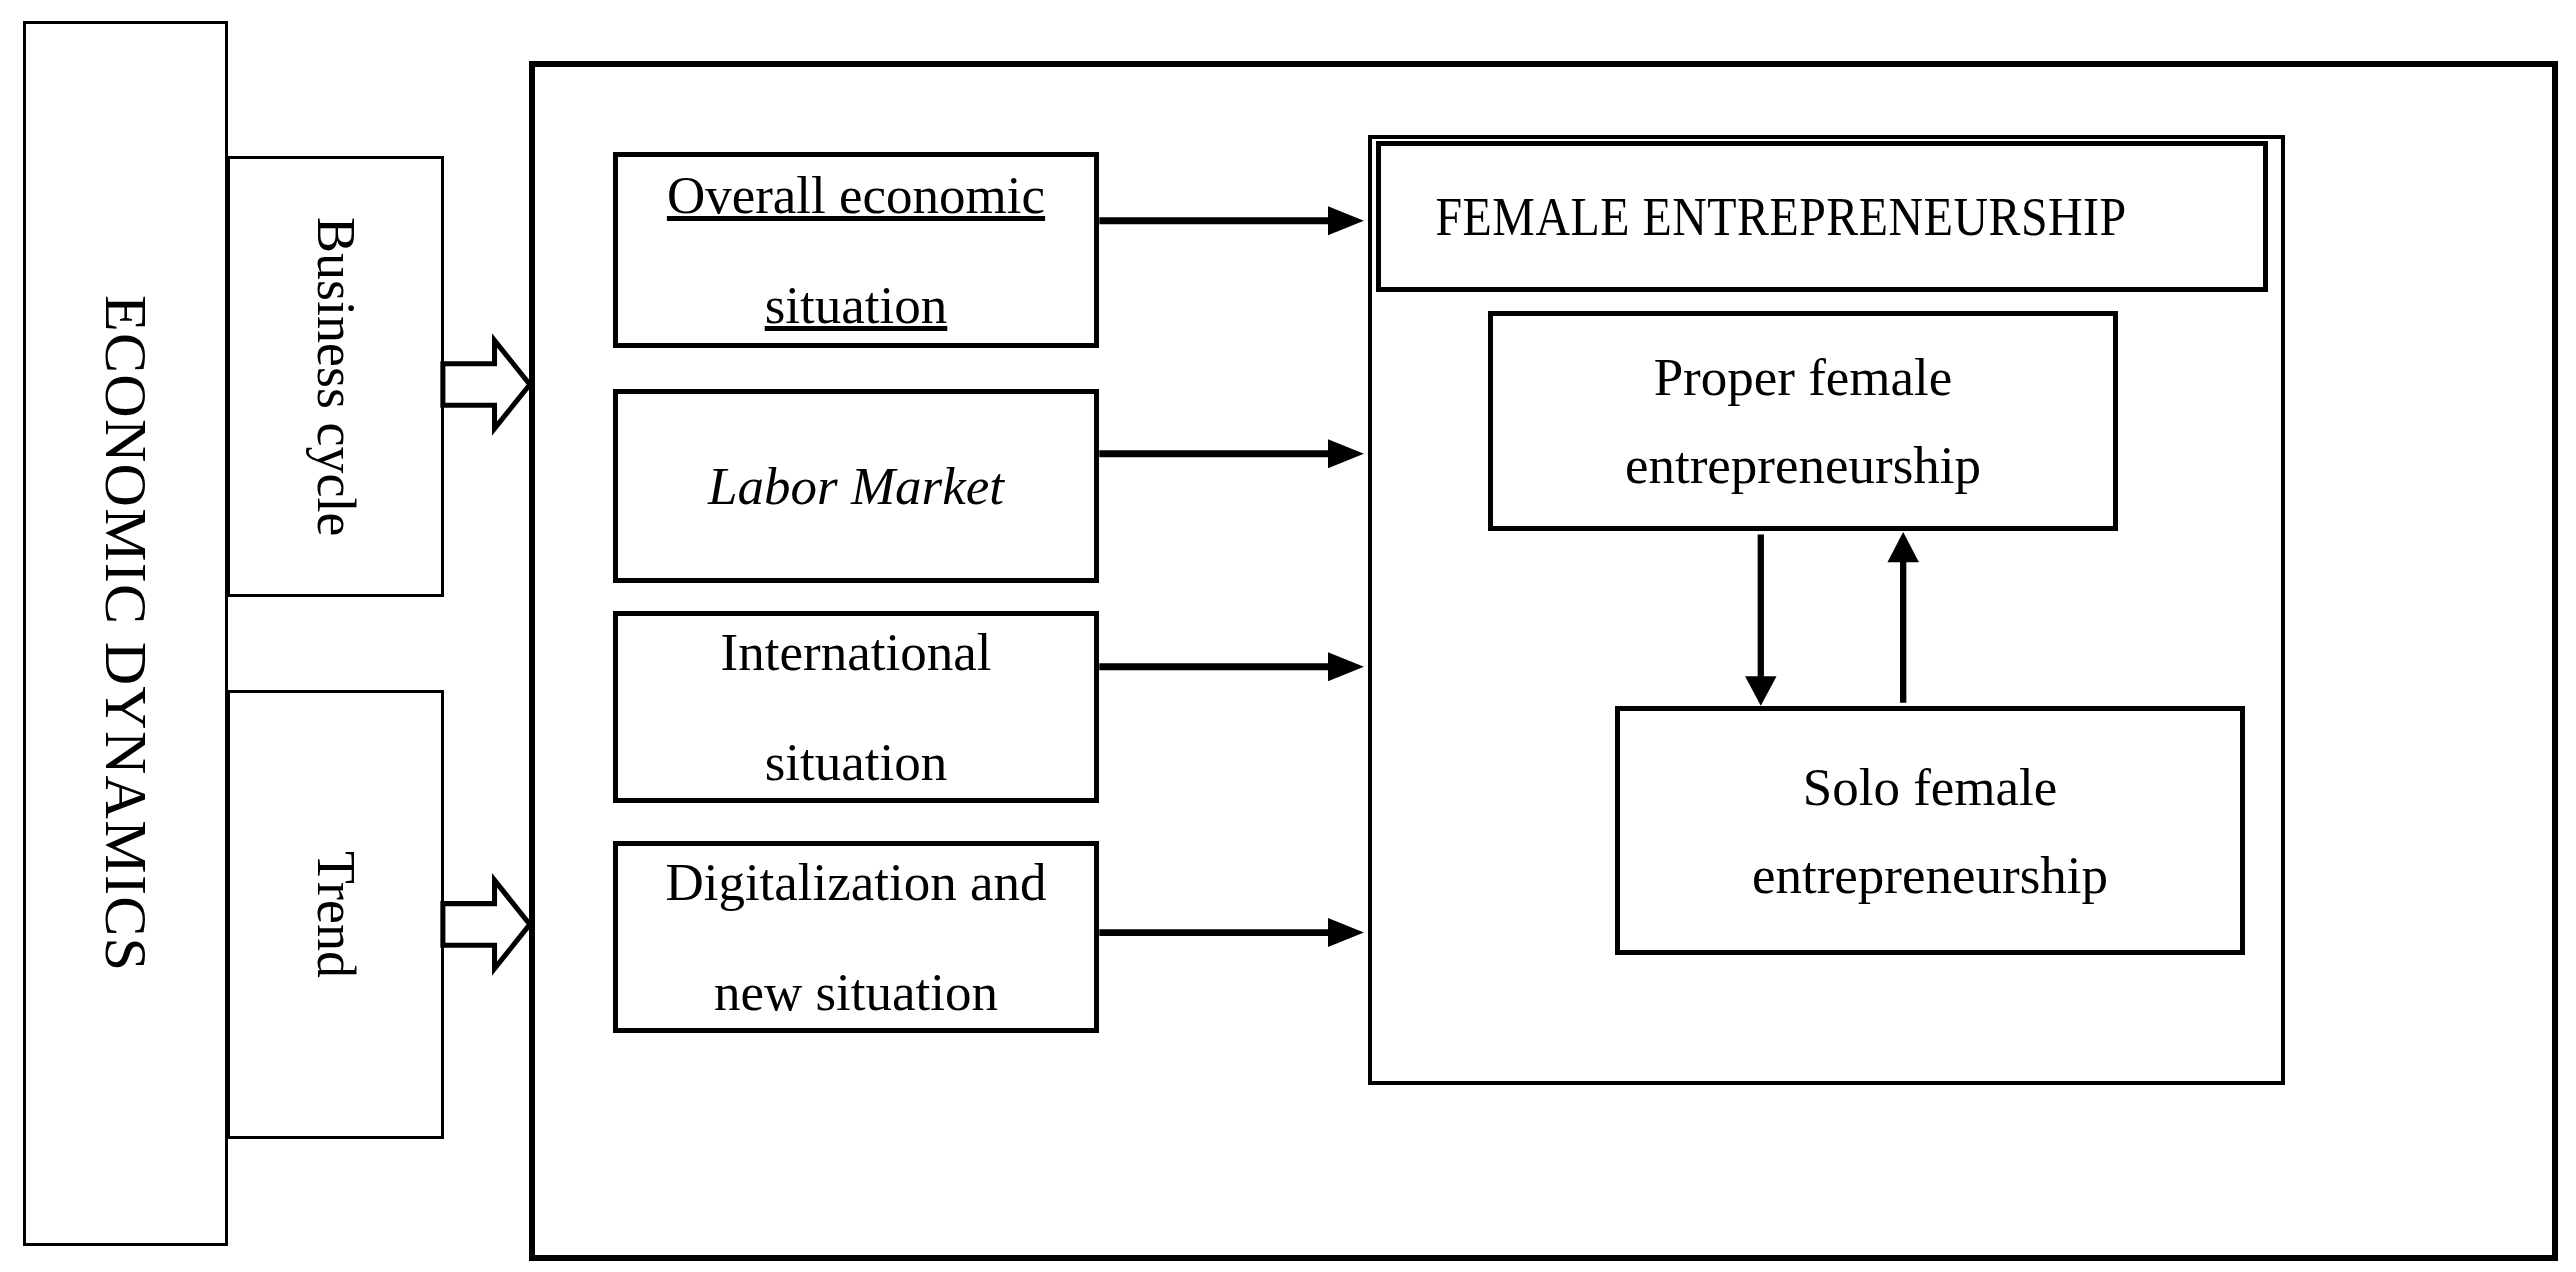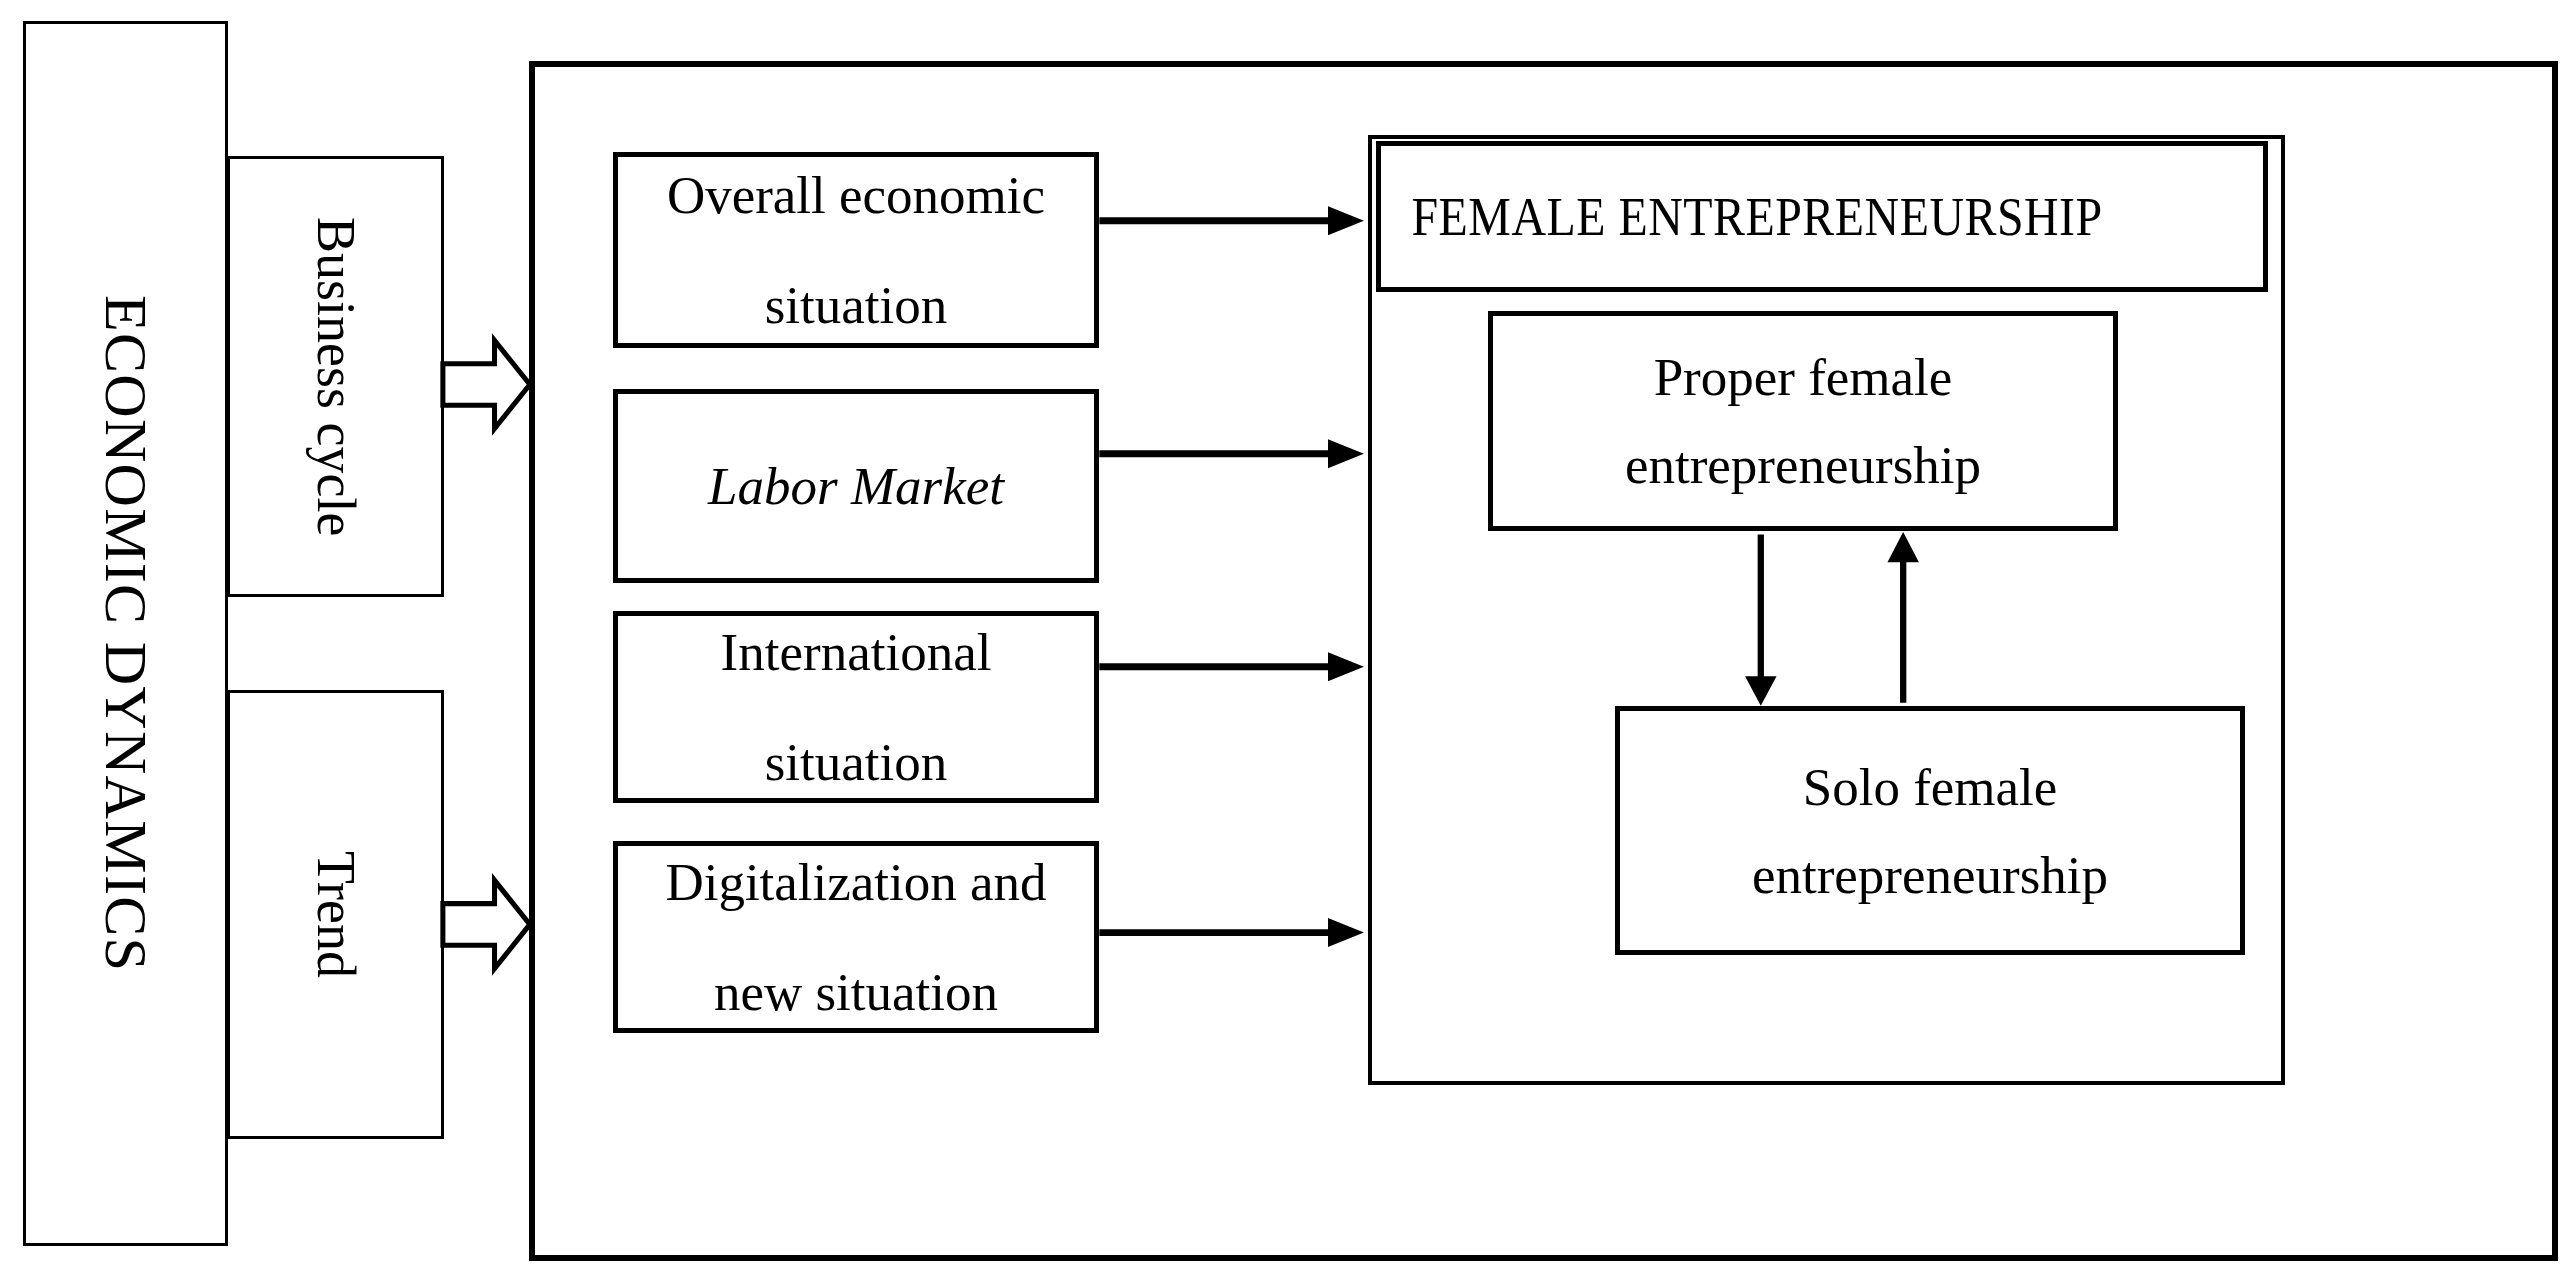--- a/index.html
+++ b/index.html
@@ -56,35 +56,36 @@
     background: transparent;
   }
   
   .factor {
     left: 613px; width: 486px;
     border: 5px solid #000;
     font-size: 53px;
     line-height: 110px;
   }
   .factor .txt { width: 441px; }
-  .factor-1 { top: 152px;  height: 196px; }
+  .factor-1 { top: 152px;  height: 196px; text-decoration: underline; }
   .factor-2 { top: 389px;  height: 194px; font-style: italic; }
   .factor-3 { top: 611px;  height: 192px; }
   .factor-4 { top: 841px; height: 192px; }
   
   .fe-container {
     left: 1368px; top: 135px; width: 917px; height: 950px;
     border: 4.4px solid #000;
     background: transparent;
   }
   .fe-title-box {
     left: 1376px; top: 141px; width: 892px; height: 151px;
     border: 5.7px solid #000;
     justify-content: flex-start;
     background: transparent;
+    padding-left: 24px;
   }
   .fe-title-text {
     font-size: 55px;
     white-space: nowrap;
     padding-left: 35px;
     transform: scaleX(0.87);
     transform-origin: left center;
     letter-spacing: 0.6px;
   }
   .inner-box {

